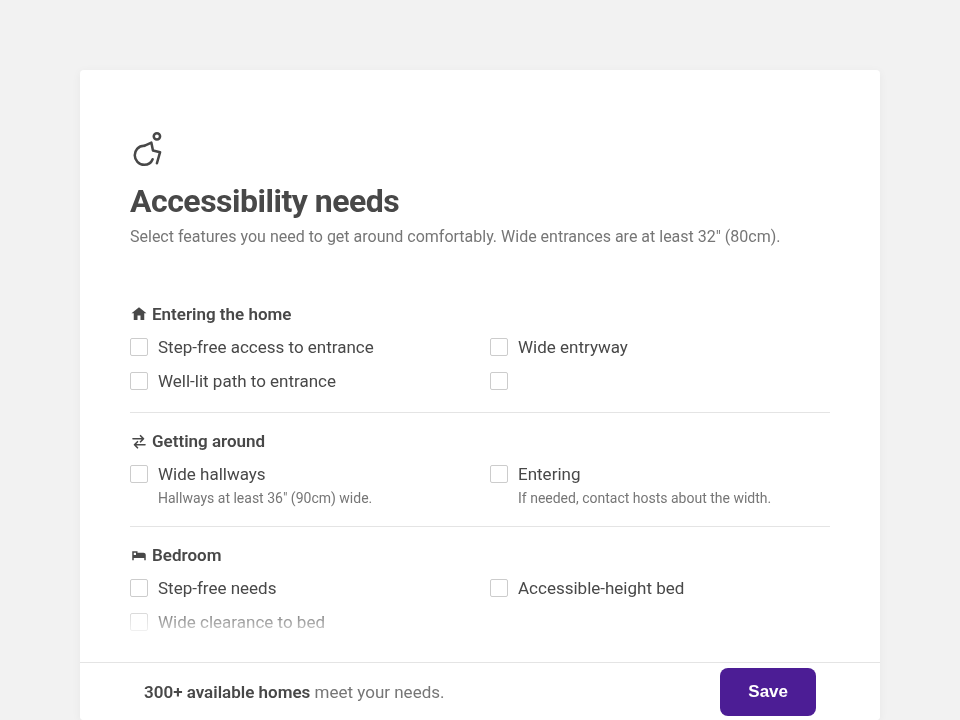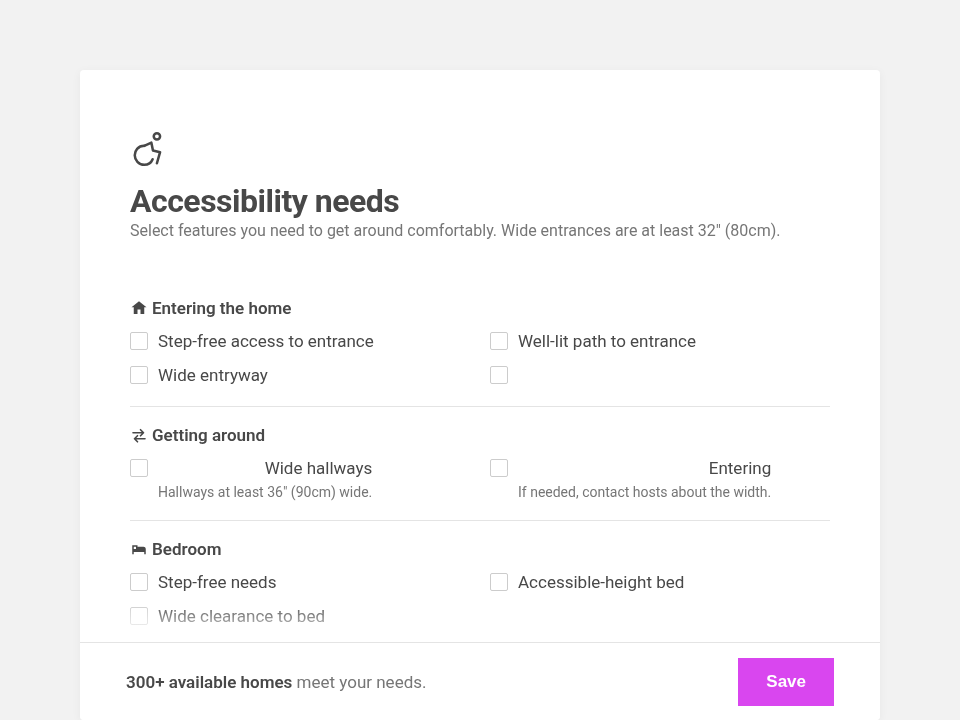--- a/index.html
+++ b/index.html
@@ -31,20 +31,21 @@
   .header-icon {
     margin-bottom: 10px;
     color: #484848;
   }
   .header-icon svg { width: 38px; height: 38px; }
   .title {
     font-size: 32px;
     font-weight: 700;
     color: #484848;
     letter-spacing: -0.5px;
+    margin-bottom: 6px;
   }
   .subtitle {
     font-size: 16px;
     color: #767676;
     margin-bottom: 38px;
     line-height: 1.4;
   }
   .section {
     padding-top: 18px;
     padding-bottom: 18px;
@@ -82,21 +83,20 @@
     width: 18px;
     height: 18px;
     border: 1px solid #ccc;
     border-radius: 2px;
     margin-top: 2px;
     background: #fff;
   }
   .option-text {
     display: flex;
     flex-direction: column;
-    text-align: right;
   }
   .option-label {
     font-size: 17px;
     color: #484848;
     line-height: 1.4;
   }
   .option-sub {
     font-size: 14px;
     color: #767676;
     line-height: 1.4;
@@ -106,41 +106,41 @@
     position: absolute;
     left: 0; right: 0;
     bottom: 78px;
     height: 40px;
     background: linear-gradient(to bottom, rgba(255,255,255,0), #fff);
     pointer-events: none;
   }
   .footer {
     position: absolute;
     bottom: 0; left: 0; right: 0;
-    height: 78px;
+    height: 58px;
     border-top: 1px solid #e4e4e4;
     display: flex;
     align-items: center;
     justify-content: space-between;
-    padding: 0 46px;
+    padding: 0 64px;
     background: #fff;
   }
   .footer-text {
     font-size: 17px;
     color: #767676;
   }
   .footer-text .strong {
     font-weight: 600;
     color: #484848;
   }
   .save-btn {
-    background: #d946ef;
+    background: #4c1d95;
     color: #fff;
     border: none;
-    border-radius: 0;
+    border-radius: 8px;
     padding: 14px 28px;
     font-size: 17px;
     font-weight: 600;
     cursor: pointer;
   }
 </style>
 </head>
 <body>
 
 <div class="card">
@@ -169,27 +169,27 @@
       <div class="options">
         <div class="option">
           <span class="checkbox"></span>
           <span class="option-text">
               <span class="option-label">Step-free access to entrance</span>
             </span>
         </div>
         <div class="option">
           <span class="checkbox"></span>
           <span class="option-text">
+              <span class="option-label">Wide entryway</span>
+            </span>
+        </div>
+        <div class="option">
+          <span class="checkbox"></span>
+          <span class="option-text">
               <span class="option-label">Well-lit path to entrance</span>
-            </span>
-        </div>
-        <div class="option">
-          <span class="checkbox"></span>
-          <span class="option-text">
-              <span class="option-label">Wide entryway</span>
             </span>
         </div>
         <div class="option">
           <span class="checkbox"></span>
         </div>
       </div>
     </div>
 
     <div class="section">
       <div class="section-header">

